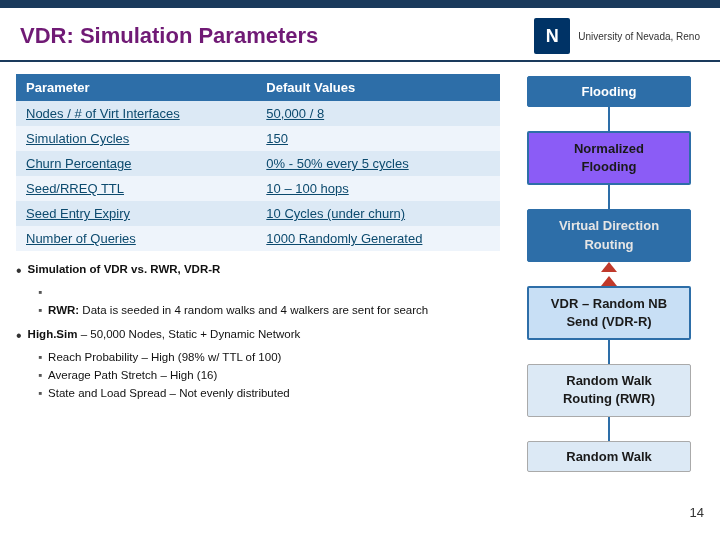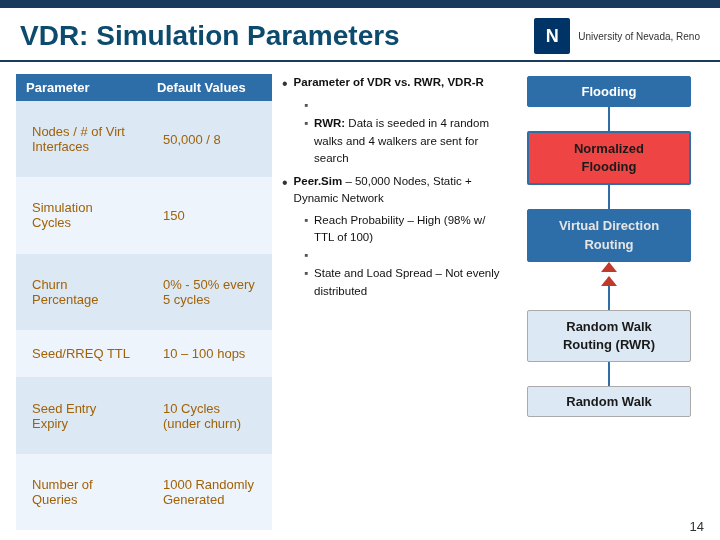--- a/index.html
+++ b/index.html
@@ -21,23 +21,23 @@
 
     .header {
       display: flex;
       align-items: center;
       justify-content: space-between;
       padding: 10px 20px 6px 20px;
       border-bottom: 2px solid #1a3a5c;
     }
 
     .header-title {
-      font-size: 28px;
-      font-weight: bold;
-      color: #0c4a6e;
+      font-size: 22px;
+      font-weight: bold;
+      color: #701a75;
     }
 
     .logo-area {
       display: flex;
       align-items: center;
       gap: 8px;
     }
 
     .logo-box {
       background: #003366;
@@ -64,21 +64,21 @@
       display: flex;
       padding: 12px 16px;
       gap: 14px;
       height: calc(540px - 60px);
     }
 
     
     .left-section {
       flex: 1;
       display: flex;
-      flex-direction: row;
+      flex-direction: column;
       gap: 10px;
     }
 
     
     .params-table {
       width: 100%;
       border-collapse: collapse;
       font-size: 13px;
     }
 
@@ -94,22 +94,23 @@
     }
 
     .params-table tbody tr:nth-child(odd) {
       background: #dce9f5;
     }
     .params-table tbody tr:nth-child(even) {
       background: #eef4fb;
     }
 
     .params-table tbody td {
-      padding: 5px 16px;
-      color: #a16207;
+      padding: 5px 10px;
+      color: #0c4a6e;
+      text-decoration: underline;
     }
 
     
     .bullets {
       font-size: 11.5px;
       color: #111;
       line-height: 1.5;
     }
 
     .bullet-main {
@@ -160,21 +161,21 @@
       margin-bottom: 0;
     }
 
     .box-flooding {
       background: #2d6ea8;
       color: white;
       border-color: #2d6ea8;
     }
 
     .box-normalized {
-      background: #ef4444;
+      background: #8b5cf6;
       color: #1a1a1a;
       border: 2px solid #2d6ea8;
     }
 
     .box-vdr {
       background: #2d6ea8;
       color: #e5e5e5;
       border-color: #2d6ea8;
     }
 
@@ -208,21 +209,21 @@
     .dotted-line {
       width: 2px;
       height: 12px;
       border-left: 2px dashed #2d6ea8;
       margin: 0 auto;
     }
 
     
     .page-num {
       position: absolute;
-      bottom: 6px;
+      bottom: 20px;
       right: 16px;
       font-size: 13px;
       color: #333;
     }
   </style>
 </head>
 <body>
 
 <div class="top-bar"></div>
 
@@ -269,40 +270,41 @@
           <tr>
             <td>Number of Queries</td>
             <td>1000 Randomly Generated</td>
           </tr>
         </tbody>
     </table>
 
     <div class="bullets">
       <div class="bullet-main">
         <span class="bullet-dot">•</span>
-        <span><span class="highlight">Parameter of VDR vs. RWR, VDR-R</span></span>
+        <span><span class="highlight">Simulation of VDR vs. RWR, VDR-R</span></span>
       </div>
       <div class="bullet-sub">
         <span class="sub-dash">▪</span>
       </div>
       <div class="bullet-sub">
         <span class="sub-dash">▪</span>
         <span><span class="highlight">RWR:</span> Data is seeded in 4 random walks and 4 walkers are sent for search</span>
       </div>
 
       <div class="bullet-main" style="margin-top:6px;">
         <span class="bullet-dot">•</span>
-        <span><span class="highlight">Peer.Sim</span> – 50,000 Nodes, Static + Dynamic Network</span>
+        <span><span class="highlight">High.Sim</span> – 50,000 Nodes, Static + Dynamic Network</span>
       </div>
       <div class="bullet-sub">
         <span class="sub-dash">▪</span>
         <span>Reach Probability – High (98% w/ TTL of 100)</span>
       </div>
       <div class="bullet-sub">
         <span class="sub-dash">▪</span>
+        <span>Average Path Stretch – High (16)</span>
       </div>
       <div class="bullet-sub">
         <span class="sub-dash">▪</span>
         <span>State and Load Spread – Not evenly distributed</span>
       </div>
     </div>
 
   </div>
 
   <div class="right-section">
@@ -320,20 +322,21 @@
     </div>
 
     <div class="diagram-box box-vdr" style="line-height:1.4;">Virtual Direction<br>Routing</div>
 
     <div style="margin: 0 auto; display:flex; flex-direction:column; align-items:center;">
       <div class="arrow-up"></div>
       <div style="height:4px;"></div>
       <div class="arrow-up"></div>
     </div>
 
+    <div class="diagram-box box-vdr-r" style="line-height:1.4;">VDR – Random NB<br>Send (VDR-R)</div>
 
     <div style="margin: 0 auto; display:flex; flex-direction:column; align-items:center;">
       <div class="dotted-line"></div>
       <div class="dotted-line"></div>
     </div>
 
     <div class="diagram-box box-rwr" style="line-height:1.4;">Random Walk<br>Routing (RWR)</div>
 
     <div style="margin: 0 auto; display:flex; flex-direction:column; align-items:center;">
       <div class="dotted-line"></div>

